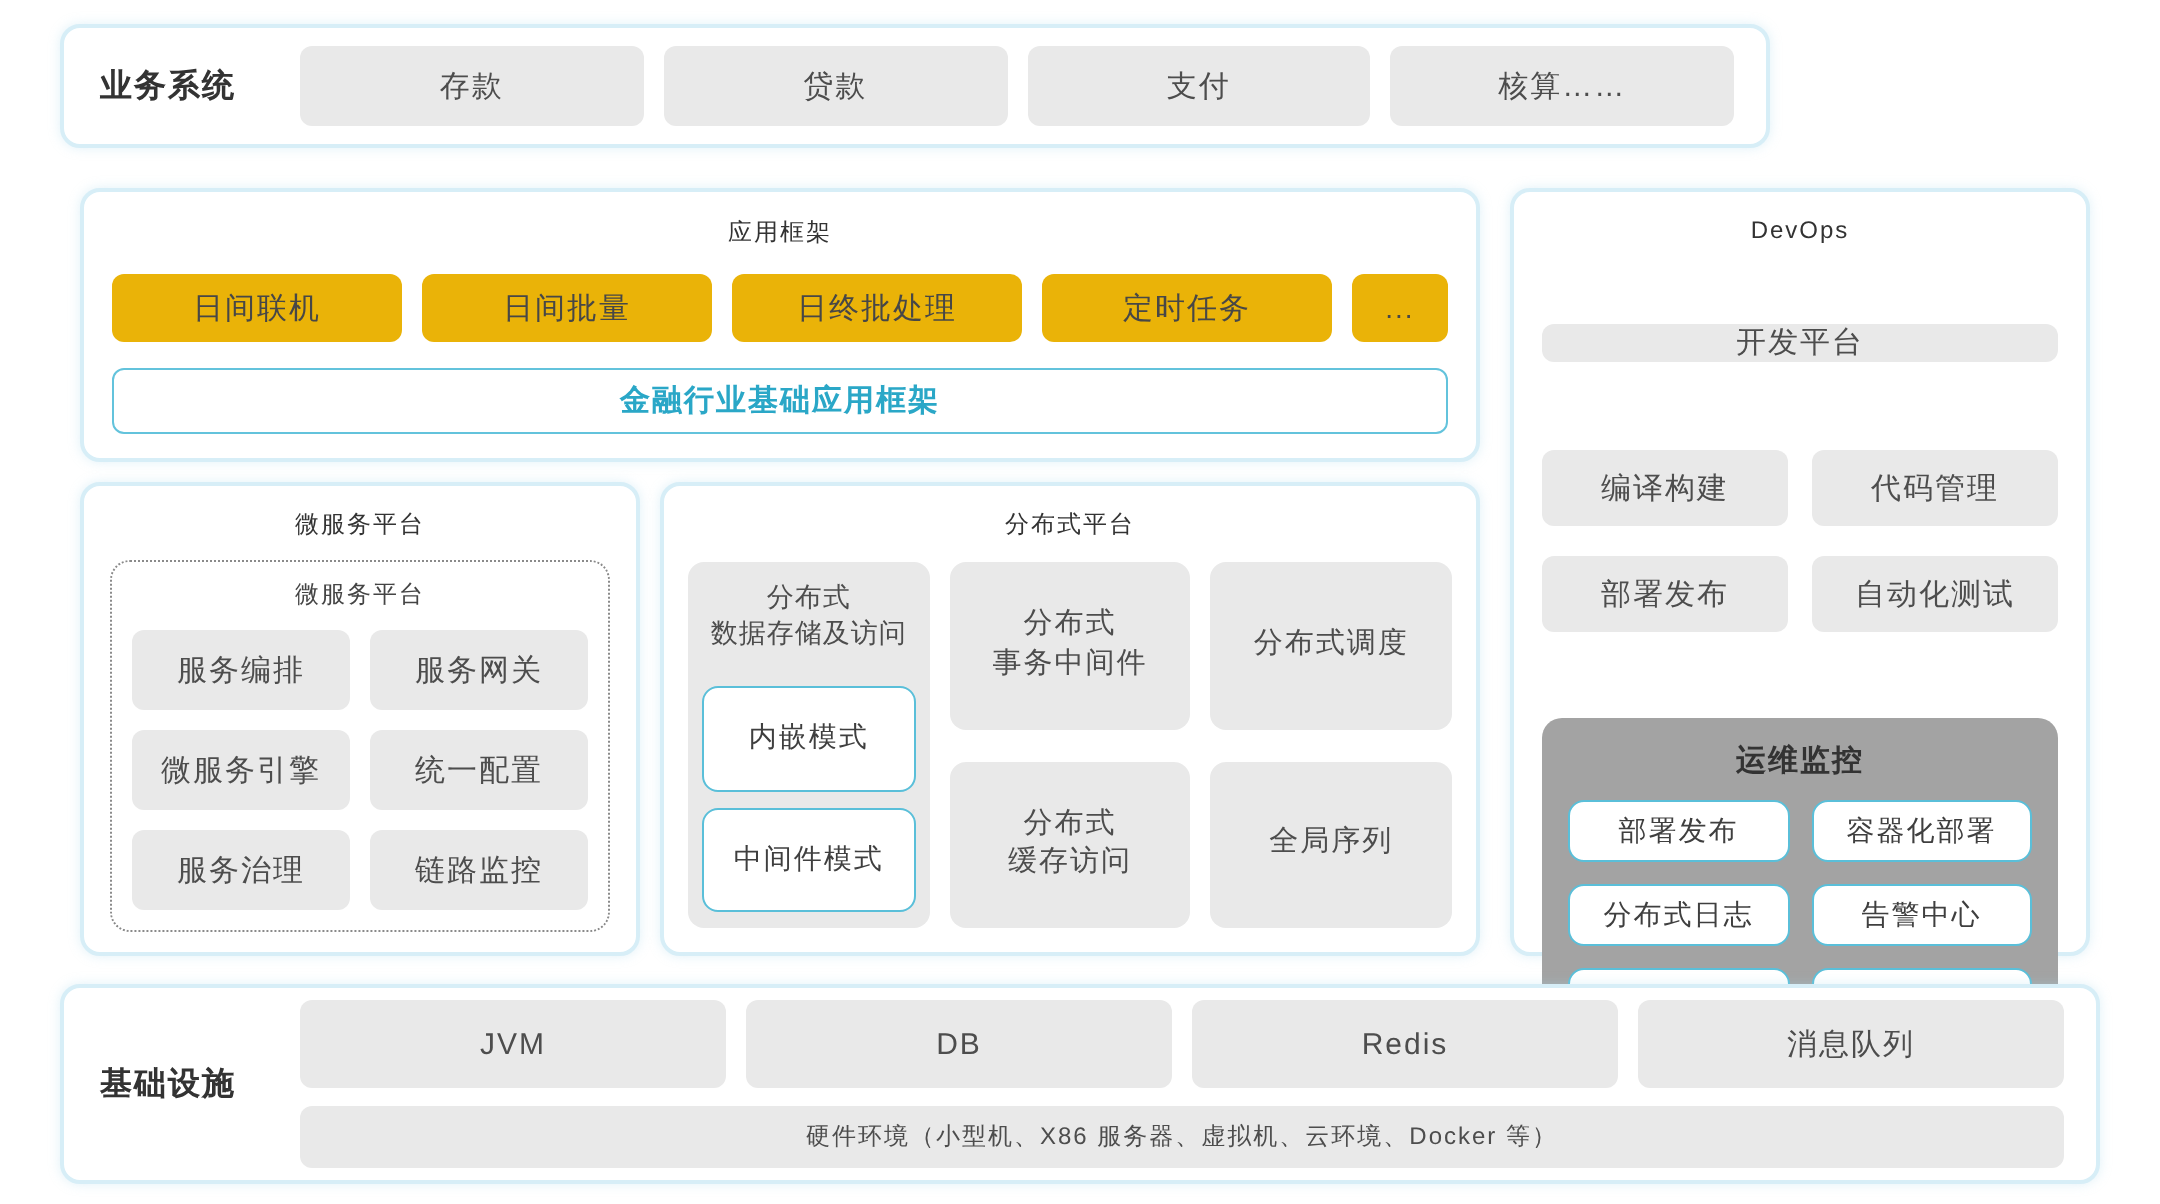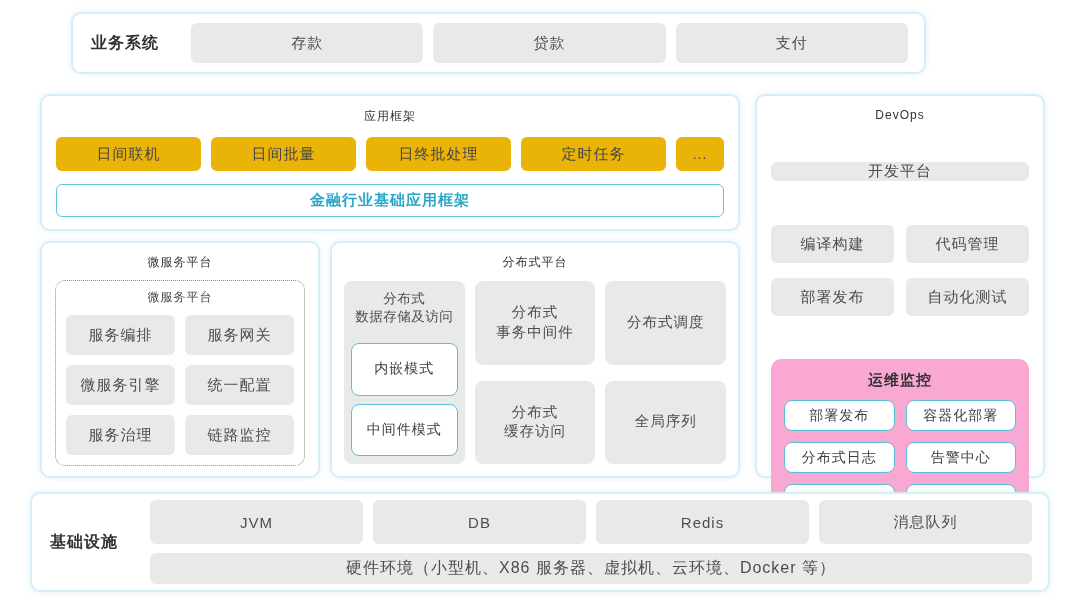--- a/index.html
+++ b/index.html
@@ -99,21 +99,21 @@
   }
 
   
   .devops-card { padding: 12px 14px; display: flex; flex-direction: column; }
   .devops-card .platform { height: 38px; margin-top: 12px; }
   .devops-grid { display: grid; grid-template-columns: 1fr 1fr; gap: 15px 12px; margin-top: 16px; }
   .devops-grid .gbtn { height: 38px; }
   .monitor {
     margin-top: 15px;
     flex: 1;
-    background: #f9a8d4;
+    background: #a3a3a3;
     border-radius: 10px;
     padding: 10px 13px 12px;
     display: flex;
     flex-direction: column;
   }
   .monitor-title {
     text-align: center;
     font-size: 15px;
     font-weight: 700;
     color: #333;
@@ -179,33 +179,34 @@
     margin-bottom: 10px;
   }
   .storage-box .wbtn { flex: 1; margin-top: 8px; }
   .storage-box .wbtn:first-of-type { margin-top: 0; }
 
   
   .infra-band { align-items: center; }
   .infra-content { flex: 1; margin-left: 14px; display: flex; flex-direction: column; gap: 9px; }
   .infra-row { display: flex; gap: 10px; }
   .infra-row .gbtn { flex: 1; height: 44px; }
-  .infra-bar { height: 31px; font-size: 16px; }
+  .infra-bar { height: 31px; font-size: 12px; }
 </style>
 </head>
 <body>
 
 <div class="page">
 
-  <section class="frame band" style="left:30px; top:12px; width:855px; height:62px;margin-left:41px;">
+  <section class="frame band" style="left:30px; top:12px; width:855px; height:62px;">
     <div class="band-label">业务系统</div>
     <div class="band-items">
       <div class="gbtn">存款</div>
       <div class="gbtn">贷款</div>
       <div class="gbtn">支付</div>
+      <div class="gbtn">核算……</div>
     </div>
   </section>
 
   <section class="frame app-card" style="left:40px; top:94px; width:700px; height:137px;">
     <div class="card-title">应用框架</div>
     <div class="app-row">
       <div class="bbtn">日间联机</div>
       <div class="bbtn">日间批量</div>
       <div class="bbtn">日终批处理</div>
       <div class="bbtn">定时任务</div>

